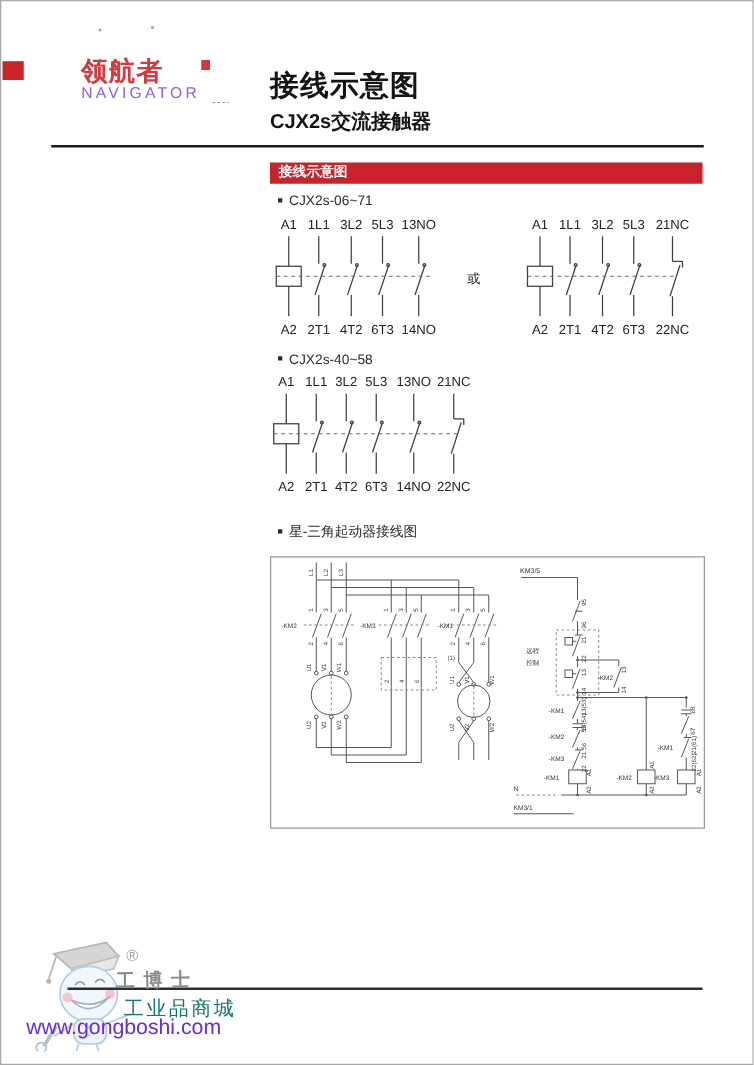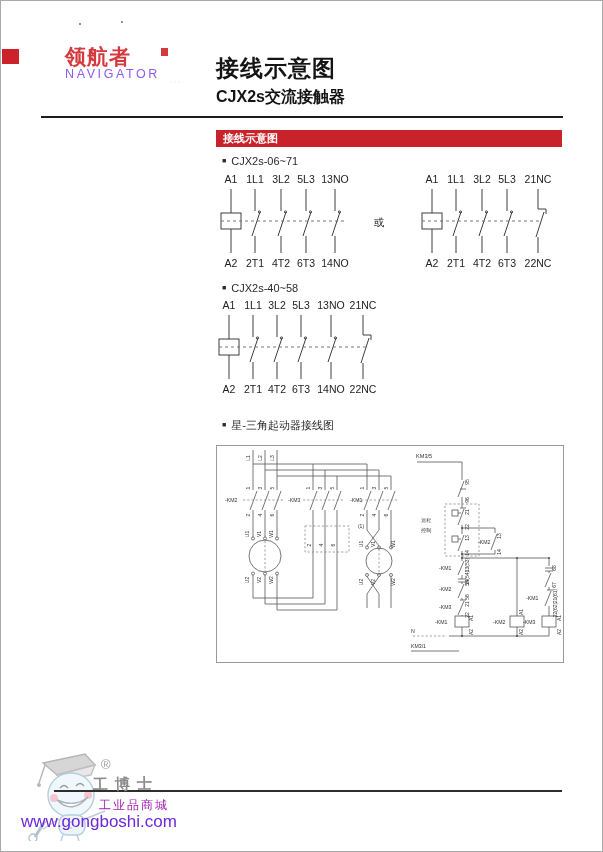--- a/index.html
+++ b/index.html
@@ -33,21 +33,21 @@
   .sd path,.sd rect,.sd circle{fill:none;stroke:#565656;stroke-width:0.8;}
   .sd .dash{stroke-dasharray:2.2 2;stroke:#8a8a8a;}
   .sd .dot{fill:#565656;stroke:none;}
   .sd text{font-family:"Liberation Sans",sans-serif;font-size:5px;fill:#333;text-anchor:middle;}
   .sd text.nm{text-anchor:start;font-size:5.2px;}
   .sd text.big{font-size:5.6px;text-anchor:start;}
   
   #footer-line{left:53px;top:789px;width:508px;height:2px;background:#2e2e2e;}
   #brand-script{left:92px;top:774px;font-family:"DejaVu Serif",serif;font-size:15px;font-weight:bold;
      color:#8b8b8b;letter-spacing:7px;transform:rotate(-1deg);}
-  #tagline{left:98px;top:796px;font-size:12px;color:#a21caf;letter-spacing:2px;}
+  #tagline{left:98px;top:796px;font-size:16px;color:#0f766e;letter-spacing:2px;}
   #site-url{left:20px;top:811px;font-size:17px;color:#6d28d9;}
   #reg-mark{left:100px;top:756px;font-size:13px;color:#9e9e9e;}
 </style>
 </head>
 <body>
 
 <div id="page">
 
   <div class="abs speck" style="left:78px;top:22px"></div>
   <div class="abs speck" style="left:120px;top:20px"></div>

